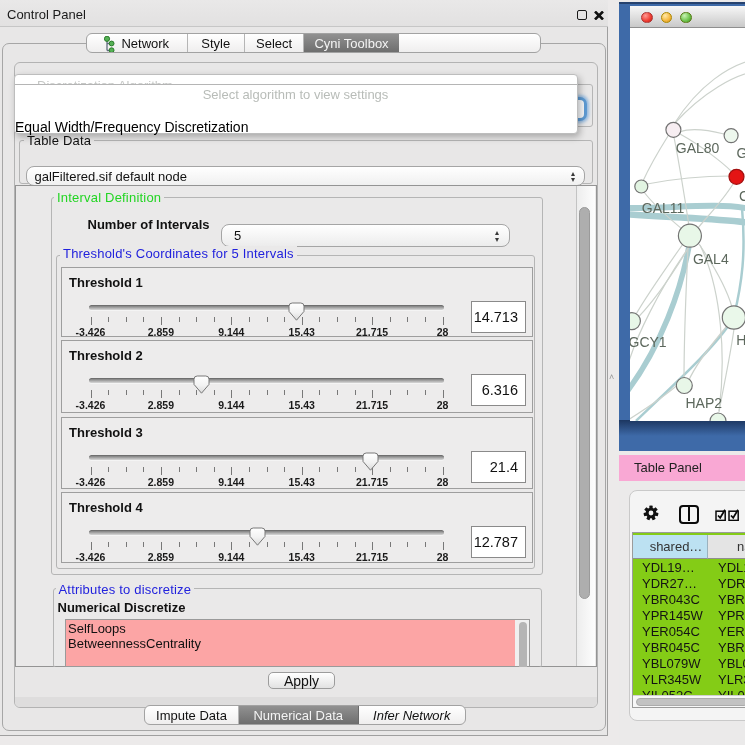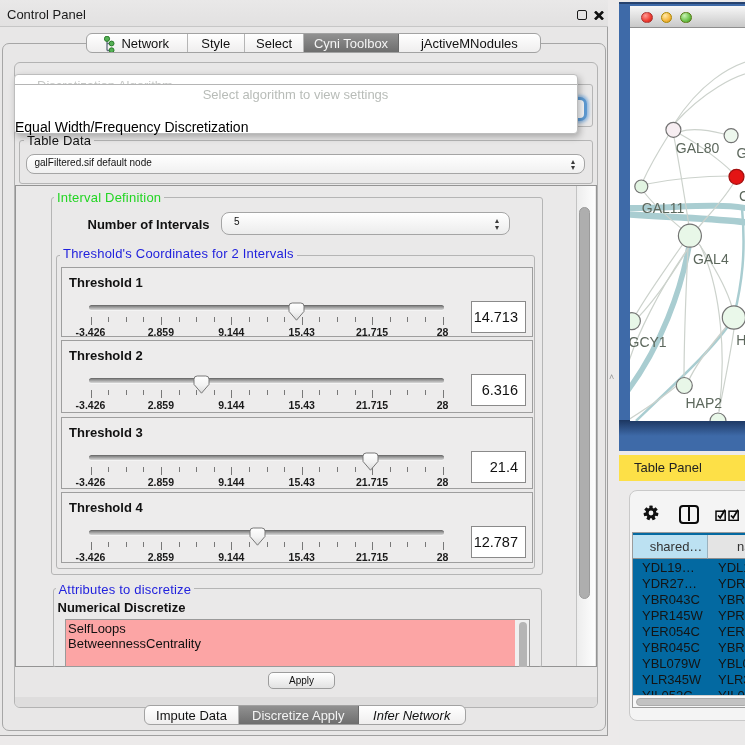--- a/index.html
+++ b/index.html
@@ -16,21 +16,21 @@
 #innerpanel{position:absolute;left:13.5px;top:62px;width:584px;height:645.5px;border:1px solid #b3b3b3;border-radius:6px;box-sizing:border-box;}
 
 .tabstrip{position:absolute;display:flex;height:20px;border:1px solid #a2a2a2;border-radius:6px;box-sizing:border-box;background:linear-gradient(#ffffff,#efeeee);overflow:hidden;}
 .tabstrip .seg{display:flex;flex-shrink:0;align-items:center;justify-content:center;font-size:13px;color:#111;border-right:1px solid #b5b5b5;box-sizing:border-box;height:100%;}
 .tabstrip .seg:last-child{border-right:none;}
 .tabstrip .dark{background:linear-gradient(#919191,#6e6e6e);color:#f4f4f4;border-right:1px solid #6a6a6a;}
 
 .group{position:absolute;border:1px solid #b5b5b5;border-radius:3px;box-sizing:border-box;}
 .gtitle{position:absolute;font-size:13px;background:#e8e7e7;padding:0 3px;white-space:nowrap;letter-spacing:0.2px;}
 
-.combo{position:absolute;background:linear-gradient(#ffffff,#f0f0f0);border:1px solid #a5a5a5;border-radius:8px;box-sizing:border-box;font-size:10px;color:#111;}
+.combo{position:absolute;background:linear-gradient(#ffffff,#f0f0f0);border:1px solid #a5a5a5;border-radius:8px;box-sizing:border-box;font-size:13px;color:#111;margin-top:12px;}
 .combo .ct{position:absolute;left:8px;top:2px;}
 .arrows{position:absolute;width:8px;}
 .arrows .up{width:0;height:0;border-left:2.6px solid transparent;border-right:2.6px solid transparent;border-bottom:4.4px solid #3a3a3a;margin-bottom:2.6px;margin-left:auto;margin-right:auto;}
 .arrows .dn{width:0;height:0;border-left:2.6px solid transparent;border-right:2.6px solid transparent;border-top:4.4px solid #3a3a3a;margin-left:auto;margin-right:auto;}
 
 #scrollpane{position:absolute;left:15px;top:185px;width:581.5px;height:481.5px;border:1px solid #949494;background:#eae9e9;box-sizing:border-box;}
 #vsb-track{position:absolute;left:576px;top:186px;width:19px;height:479.5px;background:linear-gradient(to right,#ededed,#fdfdfd);border-left:1px solid #c3c3c3;box-sizing:border-box;}
 #vsb-thumb{position:absolute;left:579px;top:207px;width:11px;height:392px;border-radius:6px;background:#aeaeae;border:1px solid #9a9a9a;box-sizing:border-box;}
 
 .throw{position:absolute;left:61px;width:472px;border:1px solid #9e9e9e;background:#edecec;box-sizing:border-box;}
@@ -38,36 +38,36 @@
 .track{position:absolute;left:27px;width:355px;height:5.5px;border-radius:2.5px;background:linear-gradient(#818181,#d8d8d8);box-shadow:0 1px 0 #f4f4f4;border-top:1px solid #6f6f6f;box-sizing:border-box;}
 .tick{position:absolute;width:1px;background:#787878;}
 .tlab{position:absolute;font-size:10.5px;font-weight:bold;color:#1a1a1a;transform:translateX(-50%);white-space:nowrap;}
 .vfield{position:absolute;left:409px;width:55px;height:32px;background:#fff;border:1px solid #8a8a8a;box-sizing:border-box;display:flex;align-items:center;justify-content:flex-end;padding-right:7px;font-size:14.5px;color:#111;}
 .thumb{position:absolute;width:17px;height:19px;}
 
 #numlist{position:absolute;left:65px;top:619px;width:465px;height:48px;background:#fca5a5;border:1px solid #9a9a9a;box-sizing:border-box;overflow:hidden;}
 #numlist .li{font-size:13px;color:#111;padding-left:2px;height:14.8px;line-height:14.8px;}
 #numlist{padding-top:2px;}
 
-#applybtn{position:absolute;left:268px;top:672px;width:67px;height:17px;border:1px solid #9c9c9c;border-radius:5px;background:linear-gradient(#ffffff,#e2e2e2);display:flex;align-items:center;justify-content:center;font-size:10px;color:#111;box-sizing:border-box;}
+#applybtn{position:absolute;left:268px;top:672px;width:67px;height:17px;border:1px solid #9c9c9c;border-radius:5px;background:linear-gradient(#ffffff,#e2e2e2);display:flex;align-items:center;justify-content:center;font-size:14px;color:#111;box-sizing:border-box;}
 
 #popup{position:absolute;left:13.5px;top:74px;width:564px;height:60px;background:#fff;border:1px solid #bdbdbd;border-radius:4px;box-shadow:2px 3px 7px rgba(0,0,0,0.28);box-sizing:border-box;}
 
 #blue{position:absolute;left:619px;top:2px;width:126px;height:449px;background:#3e6aa8;}
 #blue .topline{position:absolute;left:0;top:0;width:100%;height:2px;background:#26426e;}
 #shadowband{position:absolute;left:619px;top:420px;width:126px;height:16px;background:linear-gradient(#1c3660,#3e6aa8);}
 #macwin{position:absolute;left:630px;top:6px;width:115px;height:415px;}
 #mactitle{position:absolute;left:0;top:0;width:115px;height:22px;background:linear-gradient(#f7f7f7,#c9c9c9);border-bottom:1px solid #8f8f8f;box-sizing:border-box;}
 .light{position:absolute;top:5.5px;width:11.5px;height:11.5px;border-radius:50%;box-sizing:border-box;}
 #canvas{position:absolute;left:0;top:22px;width:115px;height:393px;background:#fff;overflow:hidden;}
-#tpbar{position:absolute;left:619px;top:455px;width:126px;height:26px;background:#fde047;}
+#tpbar{position:absolute;left:619px;top:455px;width:126px;height:26px;background:#f9a8d4;}
 #tpbar .t{position:absolute;left:15px;top:5px;font-size:13px;color:#222;}
 #tpbg{position:absolute;left:619px;top:481px;width:126px;height:264px;background:#ebeaea;}
 #tpanel{position:absolute;left:629px;top:490px;width:124px;height:231px;background:#f4f4f4;border:1px solid #c9c9c9;border-radius:8px;box-sizing:border-box;}
-#rtable{position:absolute;left:632px;top:532px;width:113px;height:176px;background:#0369a1;border:1px solid #9b9b9b;border-right:none;box-sizing:border-box;overflow:hidden;}
+#rtable{position:absolute;left:632px;top:532px;width:113px;height:176px;background:#84cc16;border:1px solid #9b9b9b;border-right:none;box-sizing:border-box;overflow:hidden;}
 .hcell1{position:absolute;left:0;top:1.5px;width:75px;height:24px;background:#bce1f2;border-right:1px solid #9bb2be;border-bottom:1px solid #8f8f8f;box-sizing:border-box;display:flex;align-items:center;justify-content:center;padding-left:12px;font-size:13px;color:#333;}
 .hcell2{position:absolute;left:75px;top:1.5px;width:39px;height:24px;background:#e4e4e4;border-bottom:1px solid #8f8f8f;box-sizing:border-box;font-size:13px;color:#333;}
 .trow{position:absolute;left:0;width:200px;height:16px;font-size:13px;color:#141414;white-space:nowrap;}
 .trow .c1{position:absolute;left:9px;top:1px;}
 .trow .c2{position:absolute;left:85px;top:1px;}
 #hsb{position:absolute;left:633px;top:695px;width:112px;height:12px;background:#f7f7f7;border-top:1px solid #d0d0d0;box-sizing:border-box;}
 #hsb .th{position:absolute;left:3px;top:2px;width:112px;height:8px;border-radius:4px;background:#c2c2c2;border:1px solid #ababab;box-sizing:border-box;}
 </style>
 </head>
 <body>
@@ -91,21 +91,20 @@
       <path d="M3 3 V14.5 M3 7.5 H7.5 M3 14.5 H7.5" stroke="#5f6c7d" stroke-width="1.3" fill="none"></path>
       <circle cx="3" cy="2.8" r="2.6" fill="#55b155" stroke="#2a7b2a" stroke-width="1"></circle>
       <circle cx="7.6" cy="7.5" r="2.4" fill="#55b155" stroke="#2a7b2a" stroke-width="1"></circle>
       <circle cx="7.6" cy="14.2" r="2.4" fill="#55b155" stroke="#2a7b2a" stroke-width="1"></circle>
     </svg>
     Network
   </div>
   <div class="seg" style="width:57.5px;">Style</div>
   <div class="seg" style="width:59.2px;">Select</div>
   <div class="seg dark" style="width:94.7px;">Cyni Toolbox</div>
-  <div class="seg" style="width:141px;">jActiveMNodules</div>
 </div>
 
 <div class="group" style="left:18.5px;top:83.5px;width:574.5px;height:43px;"></div>
 <div style="position:absolute;left:480px;top:97px;width:107px;height:23.5px;border-radius:7px;background:#f4f6f8;border:3px solid #5d9ad2;box-shadow:0 0 3px 1.5px rgba(100,160,220,0.6);box-sizing:border-box;"></div>
 
 <div class="group" style="left:18.5px;top:140px;width:574.5px;height:43.5px;"></div>
 <div class="gtitle" style="left:24px;top:133px;color:#111;">Table Data</div>
 <div class="combo" style="left:25.5px;top:154px;width:559.5px;height:20px;">
   <span class="ct">galFiltered.sif default node</span>
   <div class="arrows" style="right:7px;top:4.5px;">
@@ -123,21 +122,21 @@
 <div class="abs" style="left:87.5px;top:217px;font-size:13px;font-weight:bold;color:#111;">Number of Intervals</div>
 <div class="combo" style="left:221px;top:212px;width:289px;height:23px;background:linear-gradient(#ffffff,#ececec);">
   <span class="ct" style="top:3px;left:12px;">5</span>
   <div class="arrows" style="right:8px;top:6px;">
         <div class="up"></div>
         <div class="dn"></div>
       </div>
 </div>
 
 <div class="group" style="left:56px;top:255px;width:479px;height:314px;"></div>
-<div class="gtitle" style="left:60px;top:246px;color:#2222dd;background:#eae9e9;">Threshold's Coordinates for 2 Intervals</div>
+<div class="gtitle" style="left:60px;top:246px;color:#2222dd;background:#eae9e9;">Threshold's Coordinates for 5 Intervals</div>
 
 <div id="throws">
       <div class="throw" style="top:267px;height:70px;">
         <div class="lbl" style="top:7px;">Threshold 1</div>
         <div class="track" style="top:36.5px;"></div>
         <div class="tick" style="left:28.5px;top:49px;height:7.5px;"></div>
         <div class="tick" style="left:46.1px;top:49px;height:5px;"></div>
         <div class="tick" style="left:63.7px;top:49px;height:5px;"></div>
         <div class="tick" style="left:81.3px;top:49px;height:5px;"></div>
         <div class="tick" style="left:98.9px;top:49px;height:7.5px;"></div>
@@ -312,21 +311,21 @@
 </div>
 <div class="abs" style="left:514.5px;top:620px;width:14.5px;height:46px;background:#f0f0f0;"></div>
 <div class="abs" style="left:518.5px;top:621.5px;width:8.5px;height:45px;border-radius:4px 4px 0 0;background:#b5b5b5;"></div>
 
 <div class="abs" style="left:16px;top:666.5px;width:579px;height:5px;background:#e8e7e7;"></div>
 
 <div id="applybtn">Apply</div>
 
 <div class="tabstrip" style="left:144px;top:705px;width:322px;">
   <div class="seg" style="width:94px;">Impute Data</div>
-  <div class="seg dark" style="width:119.5px;">Discretize Apply</div>
+  <div class="seg dark" style="width:119.5px;">Numerical Data</div>
   <div class="seg" style="width:106.5px;font-style:italic;">Infer Network</div>
 </div>
 
 <div class="abs" style="left:609px;top:372px;font-size:9px;color:#9a9a9a;">˄</div>
 
 <div id="blue">
       <div class="topline"></div>
     </div>
 <div id="shadowband"></div>
 <div id="macwin">

